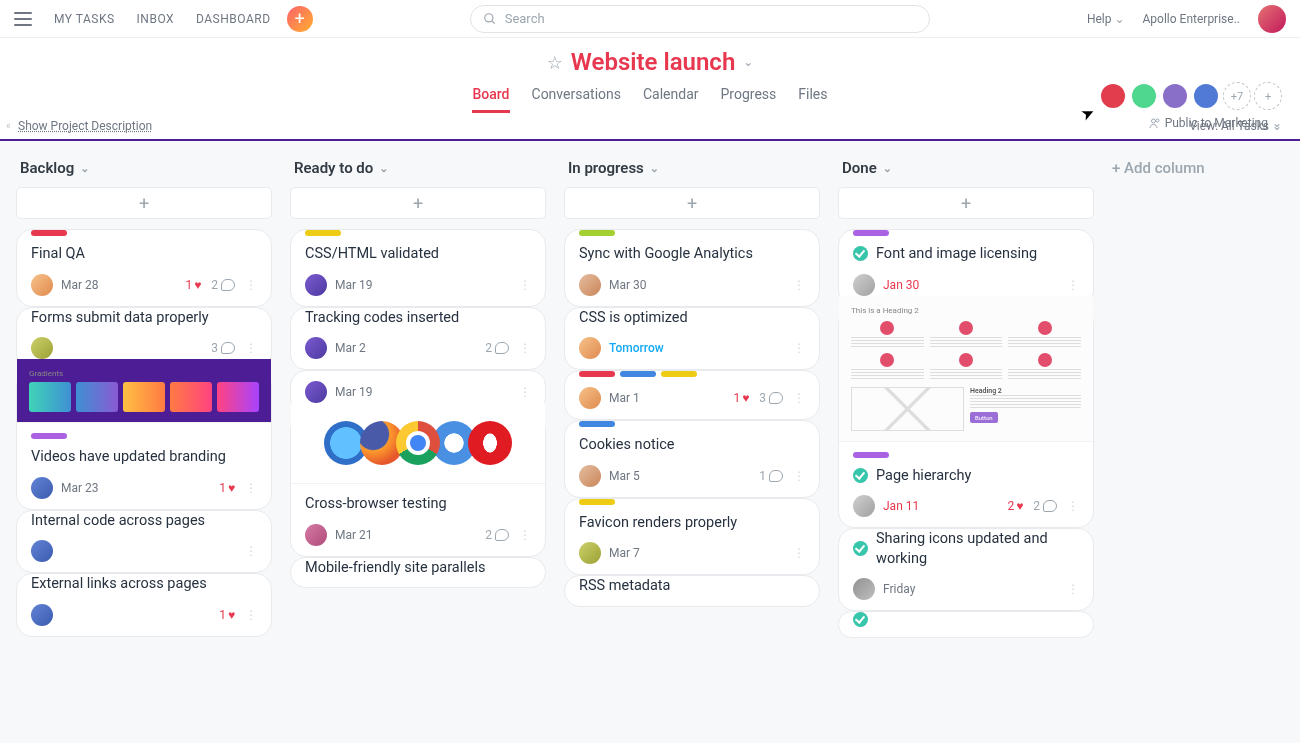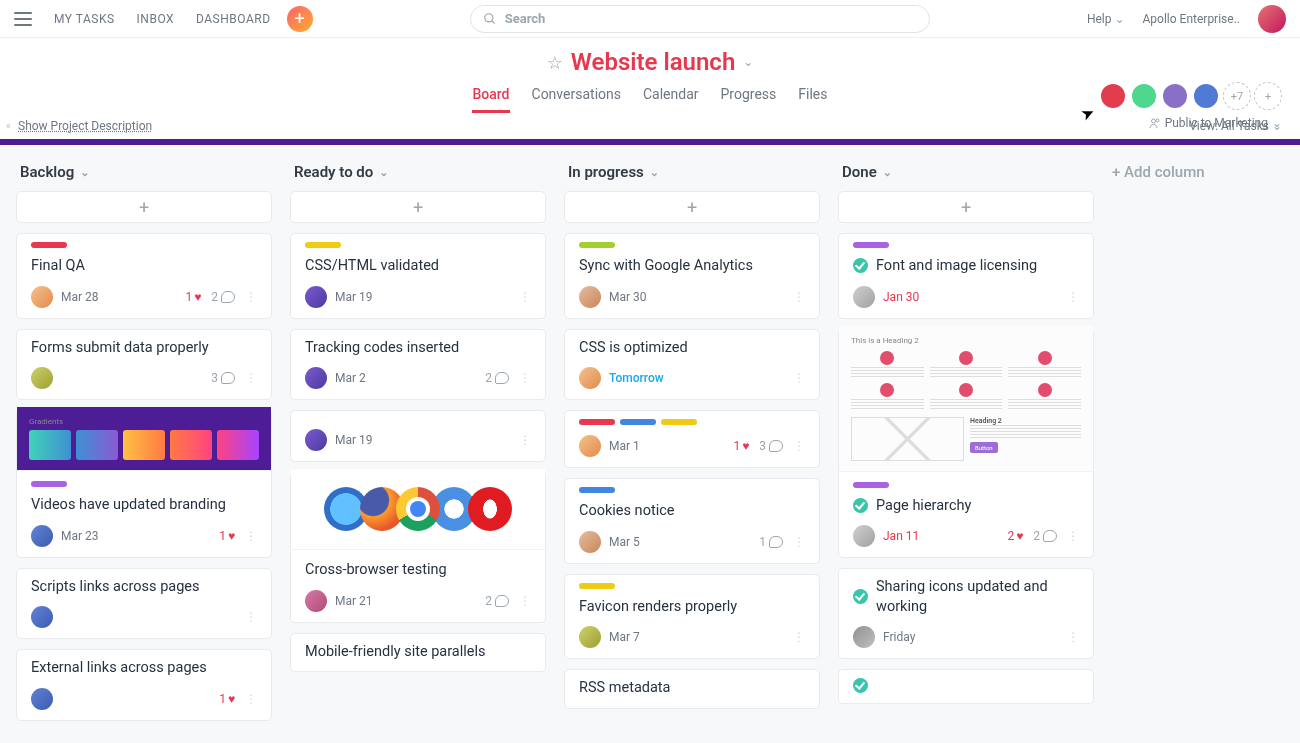--- a/index.html
+++ b/index.html
@@ -4,21 +4,21 @@
 <style>
 * { box-sizing: border-box; margin: 0; padding: 0; font-family: -apple-system, BlinkMacSystemFont, "Segoe UI", Roboto, Helvetica, Arial, sans-serif; }
 body { background: #f6f8f9; color: #273240; width: 1300px; height: 743px; overflow: hidden; }
 
 
 .topbar { background: #fff; height: 38px; display: flex; align-items: center; padding: 0 14px; gap: 22px; font-size: 12px; color: #6f7782; border-bottom: 1px solid #edeff0; }
 .hamburger { width: 18px; height: 14px; display: flex; flex-direction: column; justify-content: space-between; cursor: pointer; }
 .hamburger span { height: 2px; background: #6f7782; border-radius: 1px; }
 .nav-link { letter-spacing: .5px; cursor: pointer; }
 .add-btn { width: 26px; height: 26px; border-radius: 50%; background: linear-gradient(135deg,#fc636b,#ffad30); color: #fff; display: flex; align-items: center; justify-content: center; font-size: 18px; margin-left: -6px; cursor: pointer; }
-.search-wrap { flex: 1; display: flex; justify-content: center; font-weight: bold; }
+.search-wrap { flex: 1; display: flex; justify-content: center; }
 .search { width: 460px; height: 28px; border: 1px solid #e0e4e7; border-radius: 14px; display: flex; align-items: center; padding: 0 12px; gap: 8px; color: #9ca6af; font-size: 13px; }
 .topbar-right { display: flex; align-items: center; gap: 18px; margin-left: auto; }
 .help { cursor: pointer; }
 .avatar-lg { width: 28px; height: 28px; border-radius: 50%; background: linear-gradient(135deg,#e57373,#c2185b); }
 
 
 .proj-header { background: #fff; text-align: center; padding-top: 10px; position: relative; }
 .proj-title-row { display: flex; align-items: center; justify-content: center; gap: 8px; }
 .proj-title { color: #e8384f; font-size: 24px; font-weight: 600; }
 .star-icon { color: #9ca6af; font-size: 18px; }
@@ -29,33 +29,33 @@
 
 .header-right { position: absolute; right: 18px; top: 44px; display: flex; flex-direction: column; align-items: flex-end; gap: 6px; font-size: 12px; color: #6f7782; }
 .member-row { display: flex; gap: 3px; align-items: center; }
 .member { width: 28px; height: 28px; border-radius: 50%; border: 2px solid #fff; }
 .m1{background:#e23d4d;} .m2{background:#4fd68f;} .m3{background:#8a6fc9;} .m4{background:#5179d6;}
 .member.ring{ background:#fff; border:1px dashed #c0c6cc; color:#9ca6af; font-size:11px; display:flex;align-items:center;justify-content:center;}
 .cursor-arrow { position:absolute; top:66px; right:206px; font-size:16px; color:#000; transform: rotate(-25deg);}
 .privacy { display:flex; align-items:center; gap:4px; cursor:pointer;}
 
 
-.secondary { background:#fff; border-bottom:6px solid #4c1d95; display:flex; justify-content:space-between; align-items:center; padding:6px 18px; font-size:12px; color:#6f7782;}
+.secondary { background:#fff; border-bottom:2px solid #4c1d95; display:flex; justify-content:space-between; align-items:center; padding:6px 18px; font-size:12px; color:#6f7782;}
 .desc-link { text-decoration: underline dotted; cursor:pointer;}
 .view-sel { cursor:pointer;}
 
 
 .board { display:flex; gap:18px; padding: 14px 16px; align-items:flex-start; overflow:hidden;}
 .column { width: 256px; flex-shrink:0;}
 .col-header { display:flex; align-items:center; gap:6px; font-size:15px; font-weight:600; color:#333b44; padding:4px 4px 10px;}
 .col-header .chev { color:#9ca6af; font-size:11px;}
 .add-col { color:#9ca6af; font-size:15px; font-weight:500; padding-top:4px; cursor:pointer;}
 .add-card { background:#fff; border:1px solid #e8eaed; border-radius:5px; height:32px; display:flex; align-items:center; justify-content:center; color:#9ca6af; font-size:18px; margin-bottom:10px; cursor:pointer;}
 
-.card { background:#fff; border:1px solid #e8eaed; border-radius:5px; padding:8px 14px 10px; margin-bottom:10px; position:relative;}
+.card { background:#fff; border:1px solid #e8eaed; border-radius:16px; padding:0 14px 10px; position:relative;}
 .tags { display:flex; gap:5px; margin-bottom:8px;}
 .tag { width:36px; height:6px; border-radius:3px;}
 .t-red{background:#e8384f;} .t-yel{background:#eecc16;} .t-lime{background:#a4cf30;}
 .t-blue{background:#4186e0;} .t-purp{background:#aa62e3;}
 .card-title { font-size:14.5px; color:#273240; line-height:1.35;}
 .card-title-row{ display:flex; align-items:center; gap:8px;}
 .check{ width:15px; height:15px; border-radius:50%; background:#37c5ab; position:relative; flex-shrink:0;}
 .check::after{content:""; position:absolute; left:4px; top:2px; width:4px; height:7px; border-right:2px solid #fff; border-bottom:2px solid #fff; transform:rotate(40deg);}
 .card-foot { display:flex; align-items:center; gap:8px; margin-top:10px; font-size:12px; color:#6f7782;}
 .av { width:22px; height:22px; border-radius:50%; flex-shrink:0;}
@@ -232,21 +232,21 @@
           <div class="av a7"></div>
           <span class="due ">Mar 23</span>
           <div class="foot-right">
             <span class="heart">1<span>♥</span></span>
             <span class="vdots">⋮</span>
           </div>
         </div>
       </div>
       <div class="card">
         <div class="card-title-row">
-          <div class="card-title">Scripts links across pages</div>
+          <div class="card-title">Internal code across pages</div>
         </div>
         <div class="card-foot">
           <div class="av a7"></div>
           <div class="foot-right">
             <span class="vdots">⋮</span>
           </div>
         </div>
       </div>
       <div class="card">
         <div class="card-title-row">

